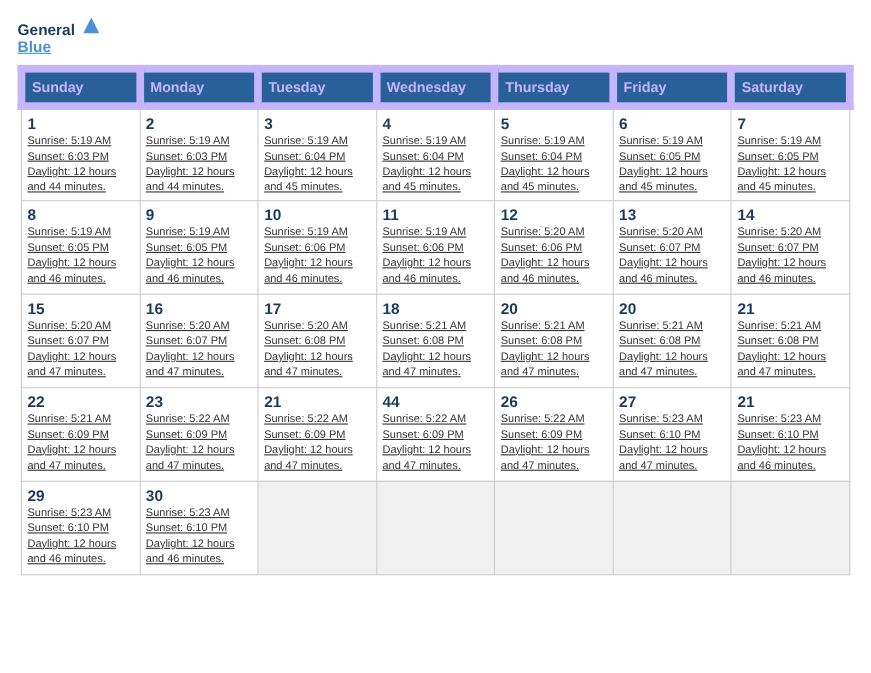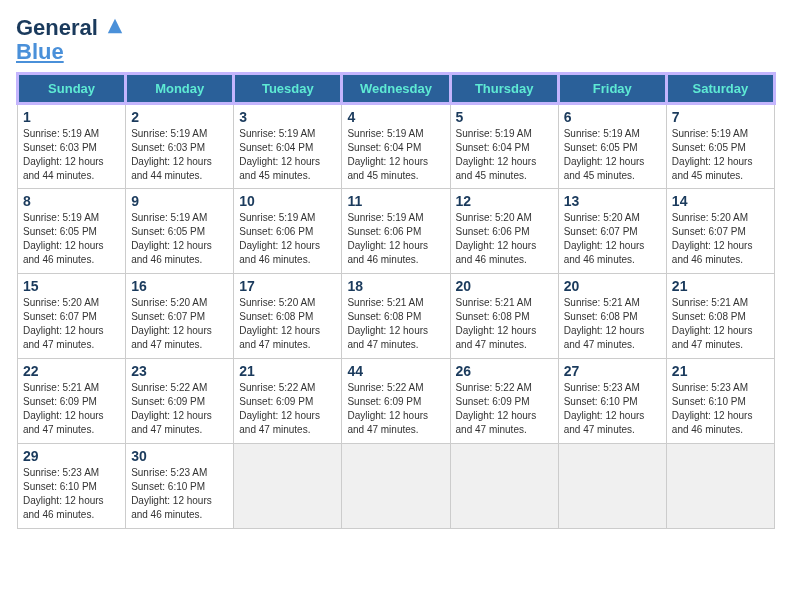--- a/index.html
+++ b/index.html
@@ -14,21 +14,21 @@
       display: flex;
       justify-content: space-between;
       align-items: flex-start;
       margin-bottom: 8px;
     }
     .logo {
       display: flex;
       align-items: center;
     }
     .logo-text {
-      font-size: 22px;
+      font-size: 14px;
       font-weight: bold;
       color: #1a3a5c;
       line-height: 1.1;
     }
     .logo-text span {
       color: #4a90d9;
       text-decoration: underline;
     }
     .logo-icon {
       width: 18px;
@@ -48,26 +48,26 @@
       font-size: 14px;
       color: #444;
     }
     table {
       width: 100%;
       border-collapse: collapse;
       table-layout: fixed;
     }
     th {
       background-color: #2a6099;
-      color: #5eead4;
-      text-align: center;
+      color: #c4b5fd;
+      text-align: left;
       padding: 6px 6px;
       font-size: 13px;
       font-weight: bold;
-      border: 3px solid #c4b5fd;
+      border: 7px solid #c4b5fd;
     }
     td {
       vertical-align: top;
       border: 1px solid #ccc;
       padding: 4px 5px;
       font-size: 10.5px;
       color: #222;
       background: #fff;
       height: 85px;
     }
@@ -78,20 +78,21 @@
       font-size: 14px;
       font-weight: bold;
       color: #1a3a5c;
       display: block;
       margin-bottom: 2px;
     }
     .cell-content {
       font-size: 10px;
       line-height: 1.4;
       color: #333;
+      text-decoration: underline;
     }
   </style>
 </head>
 <body>
 
 <div class="header">
   <div class="logo">
     <div>
       <div style="display:flex;align-items:center;">
         <span class="logo-text">General

